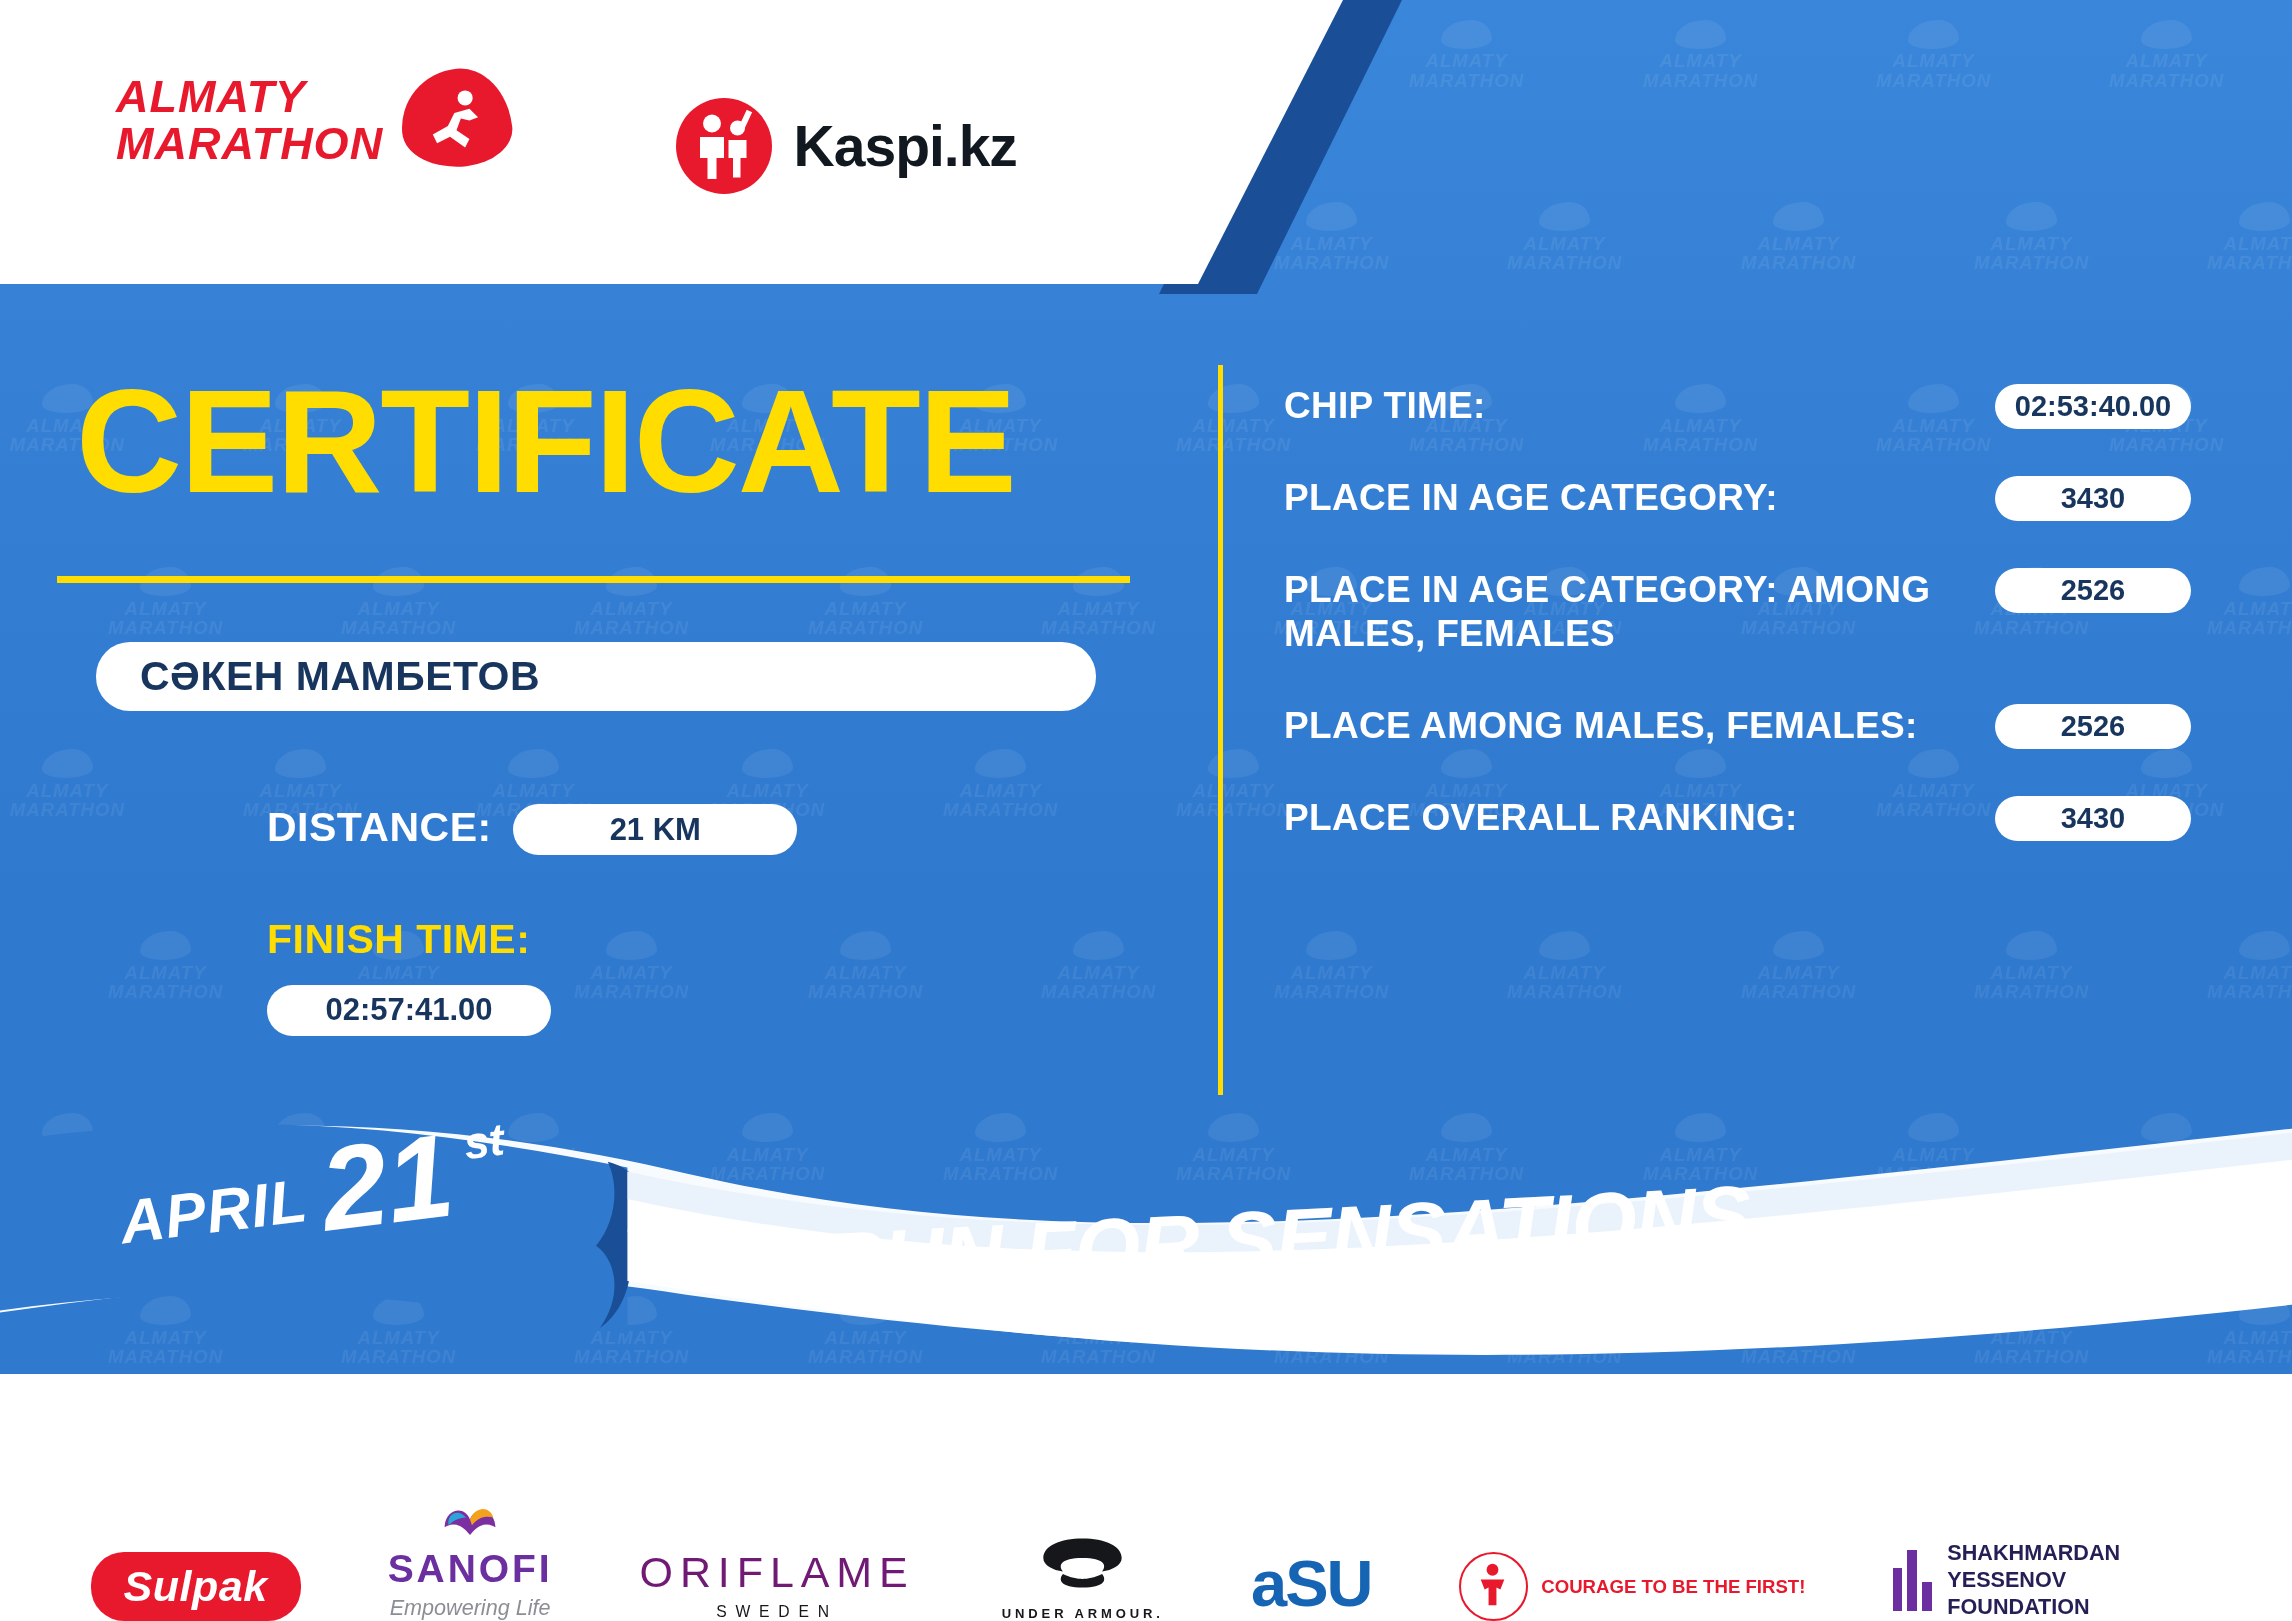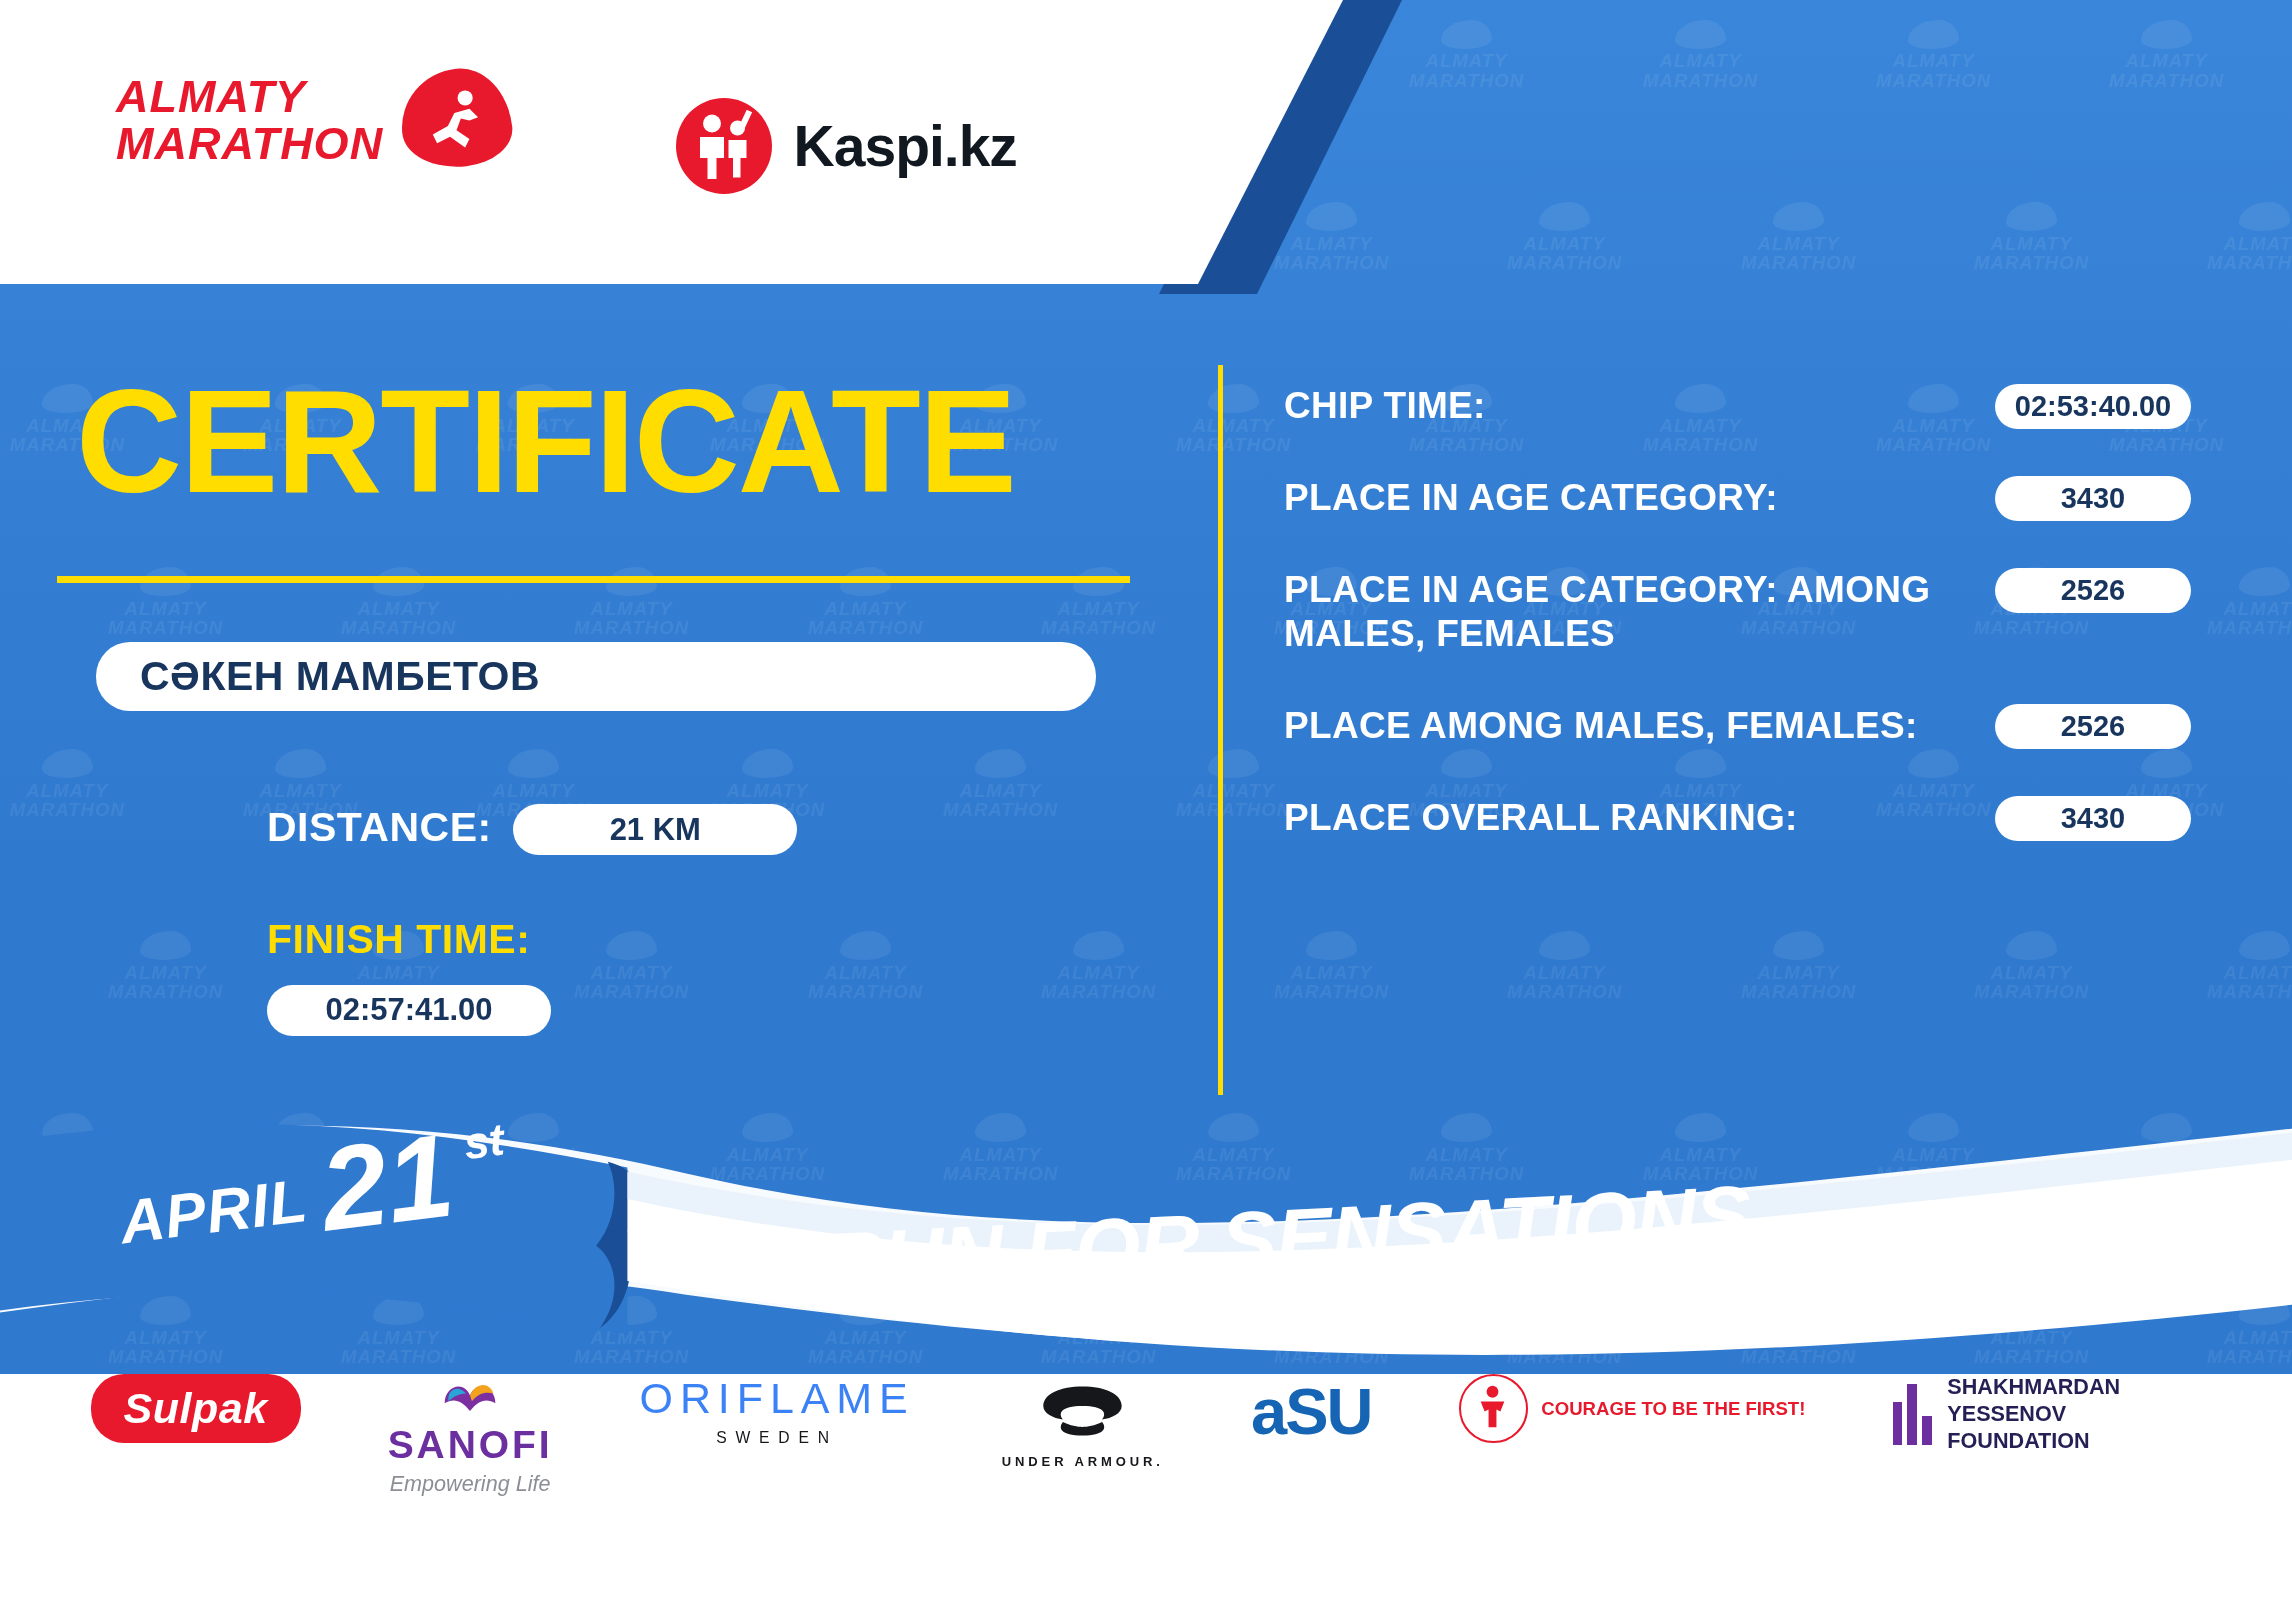--- a/index.html
+++ b/index.html
@@ -229,34 +229,34 @@
     font-size: 45px; font-weight: 800; font-style: italic;
     padding-bottom: 55px;
   }
 
   
   .sponsors {
     position: absolute; left: 0; bottom: 0;
     width: 2293px; height: 247px;
     background: #ffffff;
     z-index: 8;
-    display: flex; align-items: flex-start; justify-content: space-around;
+    display: flex; align-items: flex-end; justify-content: space-around;
     padding: 0 47px;
   }
   .sp { display: flex; align-items: center; justify-content: center; }
 
   .sp-sulpak {
     background: #e8192c; color: #fff; font-weight: 800; font-style: italic;
     font-size: 43px; padding: 9.8px 33px; border-radius: 33px; letter-spacing: 0.5px;
   }
   .sp-sanofi { text-align: center; }
   .sp-sanofi .nm { color: #6b2fa0; font-weight: 700; font-size: 39px; letter-spacing: 2.9px; }
   .sp-sanofi .tg { color: #8b8f95; font-style: italic; font-size: 21.6px; margin-top: 3.9px; }
   .sp-ori { text-align: center; }
-  .sp-ori .nm { color: #3b82f6; font-size: 43px; letter-spacing: 6.9px; font-weight: 400; }
+  .sp-ori .nm { color: #701a75; font-size: 43px; letter-spacing: 6.9px; font-weight: 400; }
   .sp-ori .tg { color: #16171a; font-size: 15.7px; letter-spacing: 8.8px; margin-top: 5.9px; }
   .sp-ua { text-align: center; }
   .sp-ua .tg { color: #16171a; font-size: 13px; letter-spacing: 3.9px; font-weight: 700; margin-top: 5.9px; }
   .sp-asu { color: #1664b4; font-size: 65px; font-weight: 700; letter-spacing: -2px; }
   .sp-shy { display: flex; align-items: center; gap: 15.7px; }
   .sp-shy .bars { display: flex; gap: 4.9px; align-items: flex-end; height: 61px; }
   .sp-shy .bars i { display: block; width: 9.8px; background: #6b2fa0; }
   .sp-shy .nm { color: #241f55; font-weight: 800; font-size: 21.6px; line-height: 1.25; max-width: 255px; }
   .sp-cf { display: flex; align-items: center; gap: 13.7px; }
   .sp-cf .ring { width: 69px; height: 69px; border-radius: 50%; border: 2.9px solid #e8192c; position: relative; }

